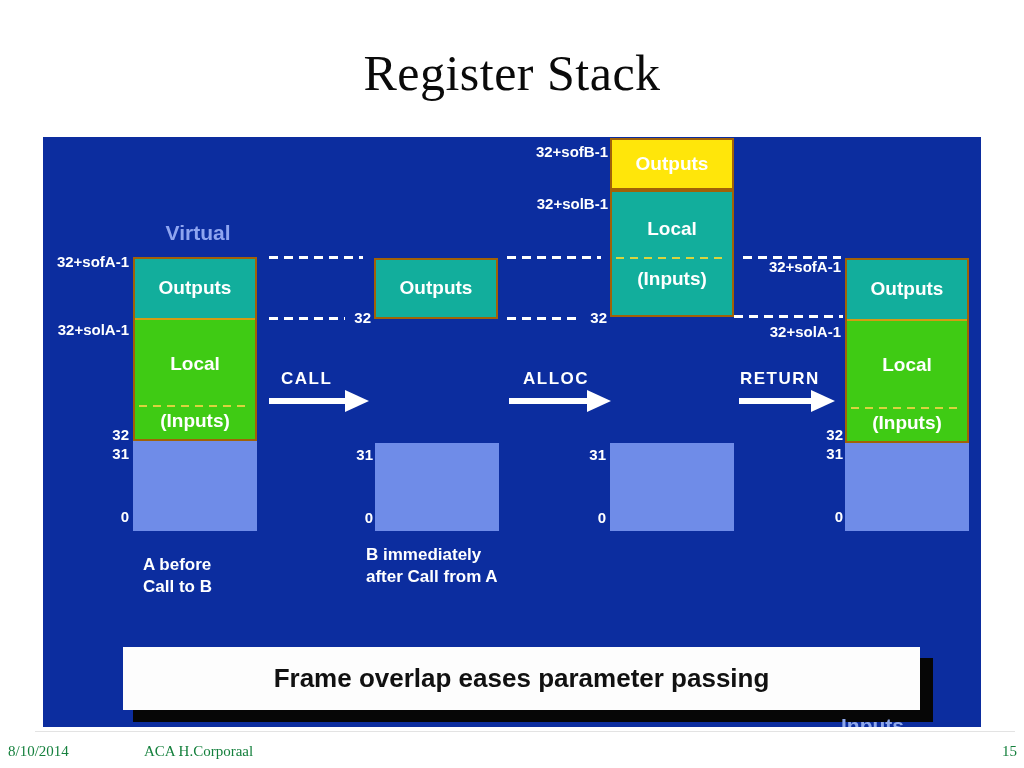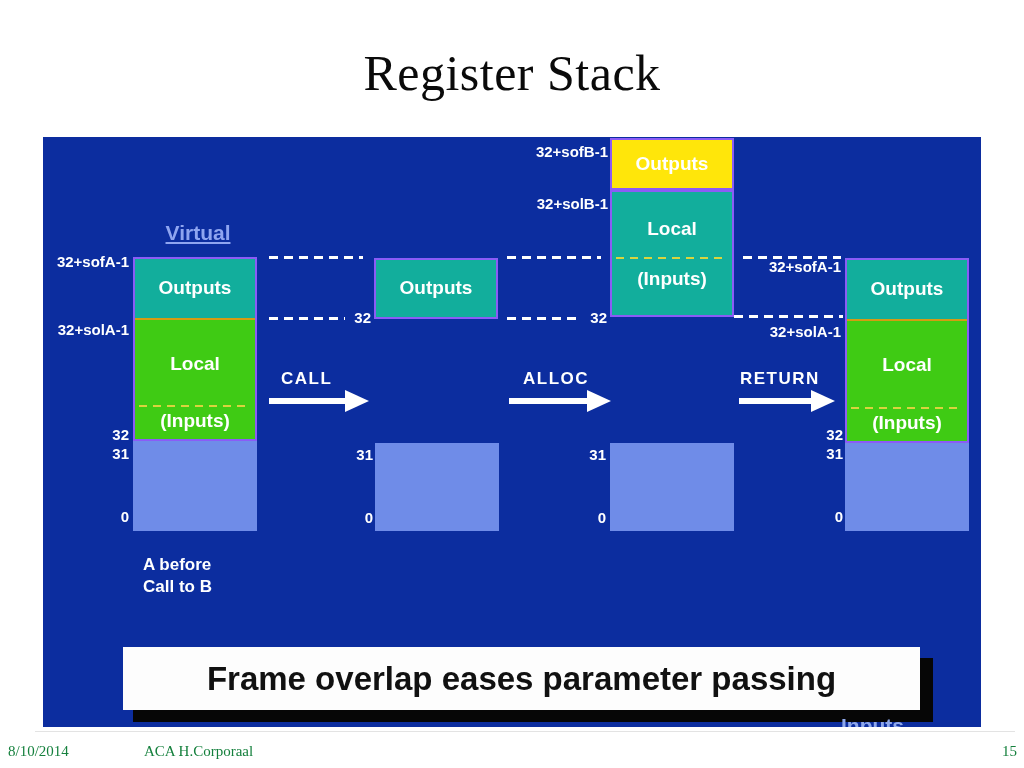--- a/index.html
+++ b/index.html
@@ -14,37 +14,36 @@
     letter-spacing:0.5px;
   }
   #panel{
     left:43px;top:137px;width:938px;height:590px;
     background:#0c2d9f;overflow:hidden;
   }
   .lbl{color:#ffffff;font-weight:bold;font-size:15px;text-align:right;white-space:nowrap;}
   .blklbl{color:#ffffff;font-weight:bold;font-size:19px;text-align:center;width:100%;}
   .cap{color:#ffffff;font-weight:bold;font-size:17px;line-height:1.3;white-space:nowrap;}
   .arrlab{color:#ffffff;font-weight:bold;font-size:17px;letter-spacing:1.5px;}
-  .stack{border:2px solid #8b5cf6;box-sizing:border-box;}
+  .stack{border:2px solid #a16207;box-sizing:border-box;}
   .teal{background:#12ae9c;}
   .green{background:#3fcb14;}
   .yellow{background:#ffe60a;}
   .blue{background:#6f8ce8;}
   .dashw{height:3px;background:repeating-linear-gradient(90deg,#ffffff 0 9px,transparent 9px 15px);}
   .dashy{height:2px;background:repeating-linear-gradient(90deg,#d9d43e 0 8px,transparent 8px 14px);}
   .shaft{height:6px;background:#ffffff;}
   .head{width:0;height:0;border-left:24px solid #ffffff;border-top:11px solid transparent;border-bottom:11px solid transparent;}
   .vlabel{
     color:#8fa5f0;font-weight:bold;font-size:21px;text-align:center;
-    text-decoration:underline;
   }
   #banner-shadow{left:90px;top:521px;width:800px;height:64px;background:#060606;}
   #banner{
     left:80px;top:510px;width:797px;height:63px;background:#fdfdfd;
-    text-align:center;line-height:63px;font-size:33px;font-weight:bold;color:#111111;
+    text-align:center;line-height:63px;font-size:26px;font-weight:bold;color:#111111;
     white-space:nowrap;
   }
   #intel-logo{left:798px;top:577px;width:130px;height:13px;overflow:hidden;
     color:#8fa8ea;font-weight:bold;font-size:21px;}
   .footer-text{font-family:"Liberation Serif",serif;font-size:15px;color:#15803d;}
   #footer-divider{left:35px;top:731px;width:980px;height:1px;background:#e3e3e3;}
 </style>
 </head>
 <body>
 
@@ -86,20 +85,24 @@
   <div class="abs head" style="left:302px;top:253px;"></div>
 
   <div class="abs stack teal" style="left:331px;top:121px;width:124px;height:61px;position:absolute;">
     <div class="blklbl abs" style="top:17px;">Outputs</div>
   </div>
 
   <div class="abs lbl" style="left:288px;width:42px;top:309px;">31</div>
   <div class="abs lbl" style="left:288px;width:42px;top:372px;">0</div>
   <div class="abs blue" style="left:332px;top:306px;width:124px;height:88px;"></div>
 
+  <div class="abs cap" style="left:323px;top:407px;">
+    <div>B immediately</div>
+    <div>after Call from A</div>
+  </div>
 
   <div class="abs dashw" style="left:464px;top:119px;width:94px;"></div>
   <div class="abs dashw" style="left:464px;top:180px;width:74px;"></div>
   <div class="abs lbl" style="left:518px;width:46px;top:172px;">32</div>
 
   <div class="abs arrlab" style="left:480px;top:232px;">ALLOC</div>
   <div class="abs shaft" style="left:466px;top:261px;width:78px;"></div>
   <div class="abs head" style="left:544px;top:253px;"></div>
 
   <div class="abs lbl" style="left:450px;width:115px;top:6px;">32+sofB-1</div>

